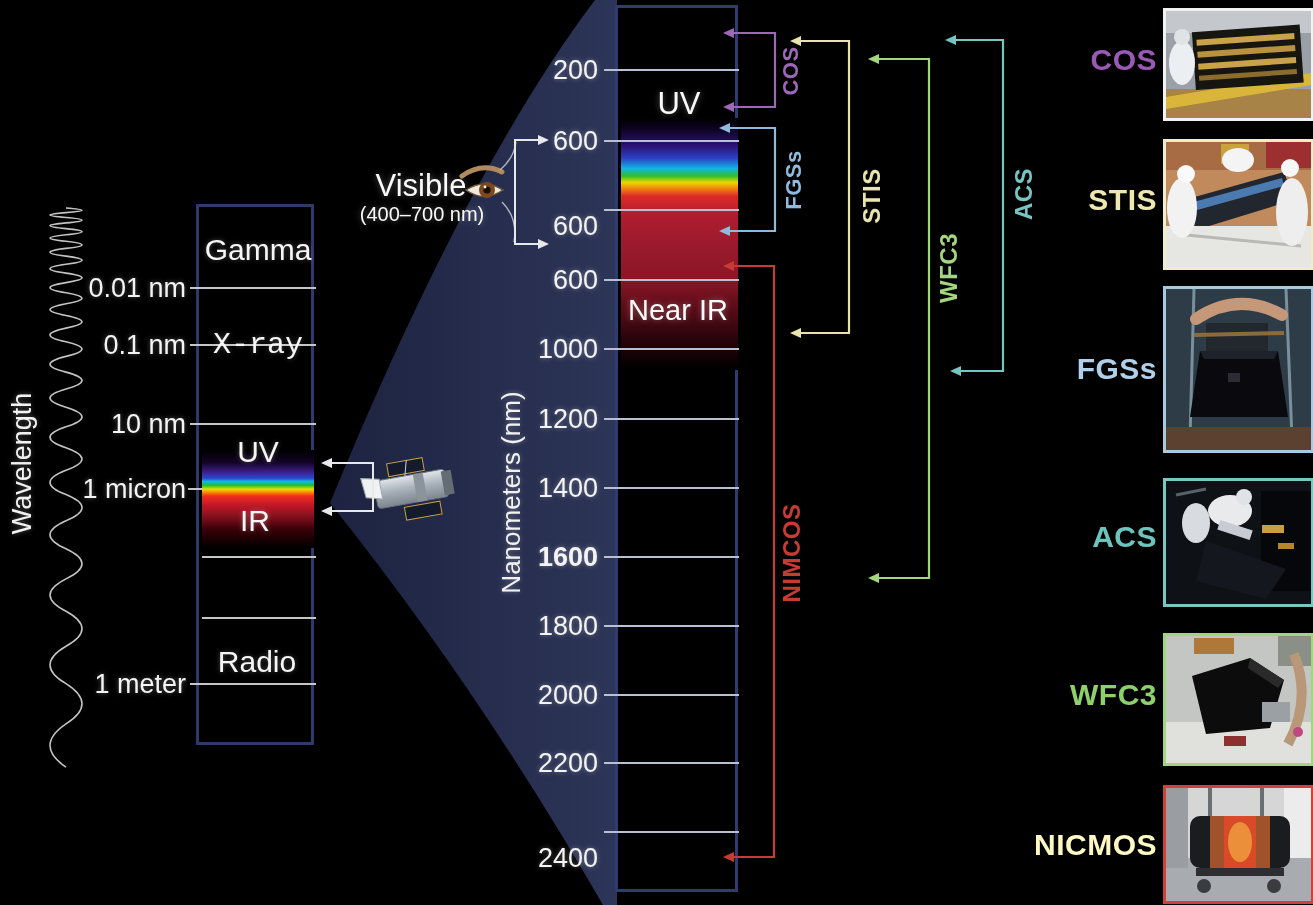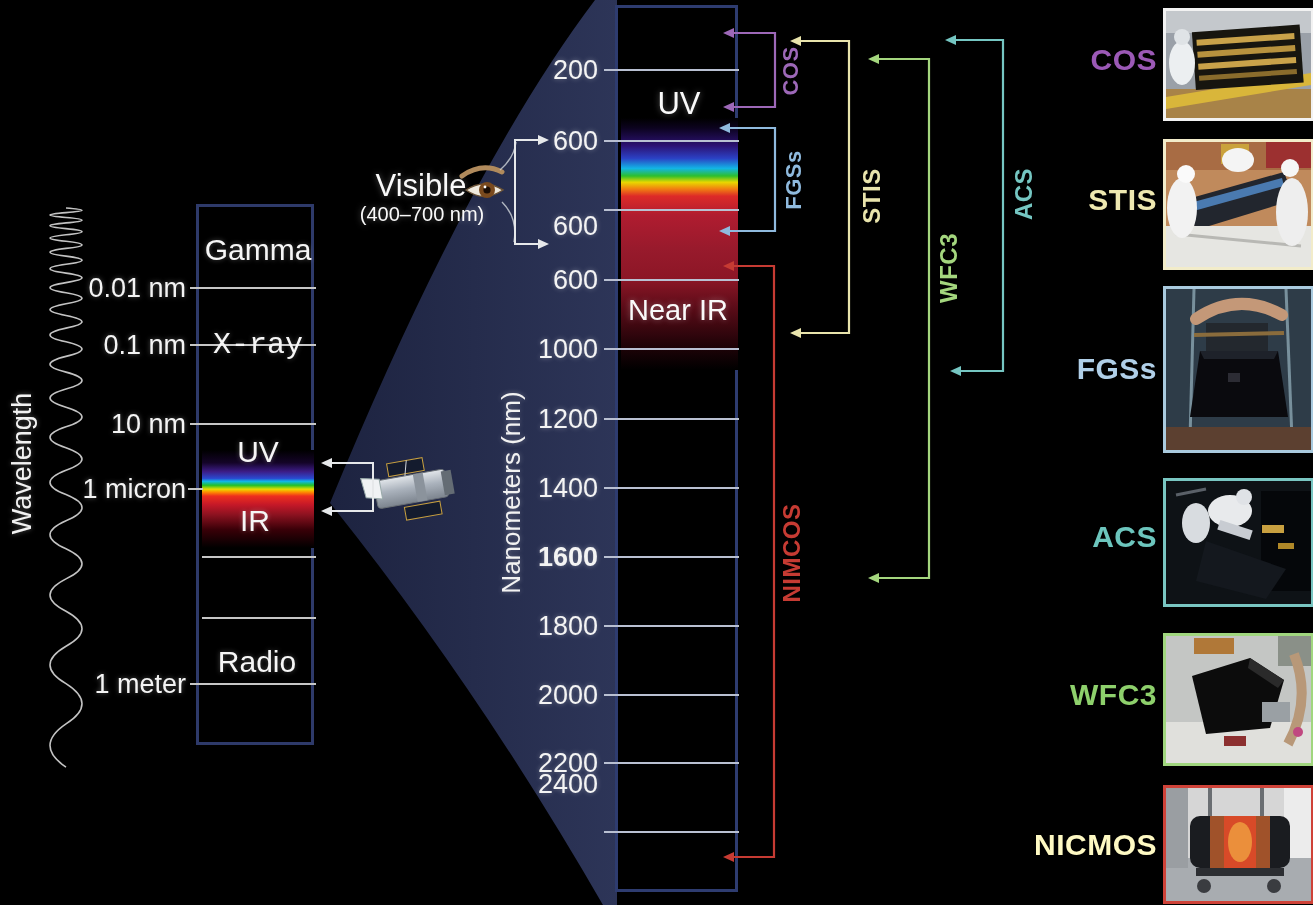--- a/index.html
+++ b/index.html
@@ -250,21 +250,21 @@
     <div class="nmL" style="top:470px;">1400</div>
     <div class="mline" style="left:604px;top:487px;width:135px;"></div>
     <div class="nmL" style="top:539px;font-weight:bold;">1600</div>
     <div class="mline" style="left:604px;top:556px;width:135px;"></div>
     <div class="nmL" style="top:608px;">1800</div>
     <div class="mline" style="left:604px;top:625px;width:135px;"></div>
     <div class="nmL" style="top:677px;">2000</div>
     <div class="mline" style="left:604px;top:694px;width:135px;"></div>
     <div class="nmL" style="top:745px;">2200</div>
     <div class="mline" style="left:604px;top:762px;width:135px;"></div>
-    <div class="nmL" style="top:766px;">2400</div>
+    <div class="nmL" style="top:840px;">2400</div>
     <div class="mline" style="left:604px;top:831px;width:135px;"></div>
     <div class="brL rot" style="left:731px;top:56px;font-size:22px;color:#9d68b8;">COS</div>
     <div class="brL rot" style="left:734px;top:165px;font-size:22px;color:#8fbade;">FGSs</div>
     <div class="brL rot" style="left:812px;top:181px;font-size:24px;color:#e9e4ac;">STIS</div>
     <div class="brL rot" style="left:889px;top:253px;font-size:24px;color:#a4d67e;">WFC3</div>
     <div class="brL rot" style="left:964px;top:179px;font-size:24px;color:#75c6c2;">ACS</div>
     <div class="brL rot" style="left:732px;top:538px;font-size:24px;color:#c63b33;">NIMCOS</div>
   </div>
 
 </body></html>

